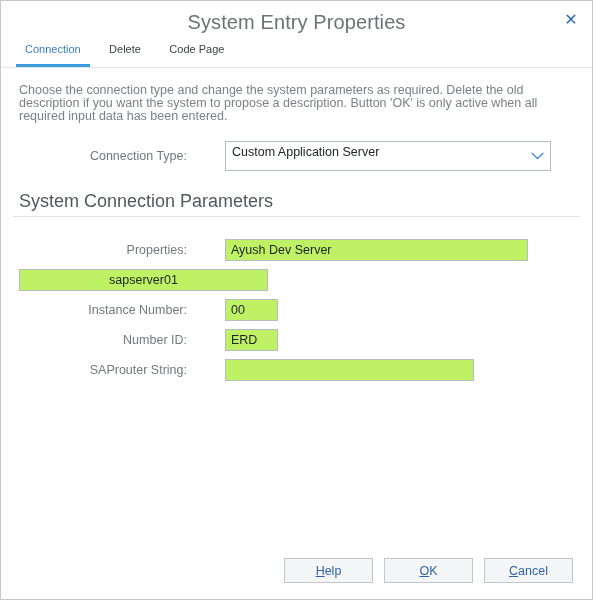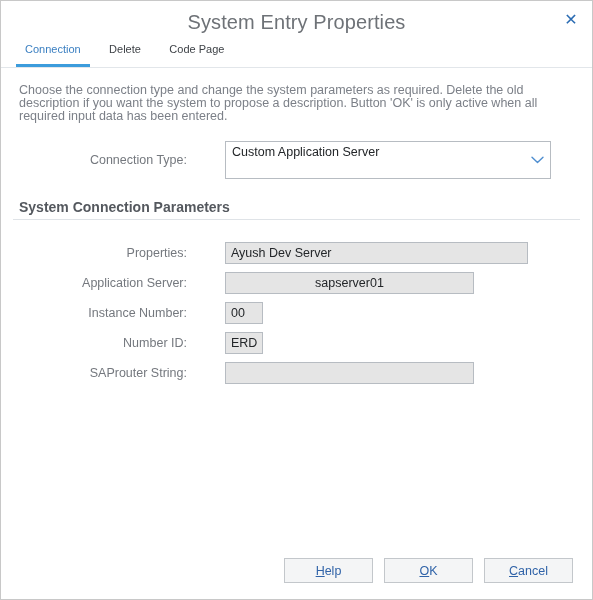--- a/index.html
+++ b/index.html
@@ -126,40 +126,40 @@
     font-size: 12.5px;
     color: #74787e;
     box-sizing: border-box;
     flex: 0 0 auto;
   }
 
   .field {
     height: 22px;
     box-sizing: border-box;
     border: 1px solid #b7bcc2;
-    background: #e5e5e5;
+    background: #bef264;
     font-family: "Liberation Sans", sans-serif;
     font-size: 12.5px;
     color: #232629;
     padding: 0 5px;
     outline: none;
   }
   .field.w-desc   { width: 303px; }
   .field.w-server { width: 249px; text-align: center; }
-  .field.w-small  { width: 38px; }
+  .field.w-small  { width: 53px; }
 
   
   .select-row {
     margin-top: 18px;
     margin-bottom: 0;
   }
   .select-wrap {
     position: relative;
     width: 326px;
-    height: 38px;
+    height: 30px;
   }
   .select-box {
     width: 100%;
     height: 100%;
     box-sizing: border-box;
     border: 1px solid #b7bcc2;
     background: #ffffff;
     font-size: 12.5px;
     color: #232629;
     line-height: 21px;
@@ -180,25 +180,24 @@
     pointer-events: none;
   }
 
   
   .section {
     margin-top: 20px;
     margin-left: -6px;
     margin-right: -6px;
   }
   .section-title {
-    font-size: 14px;
+    font-size: 18px;
     color: #54585e;
     padding-left: 6px;
     padding-bottom: 4px;
-    font-weight: bold;
   }
   .section-rule {
     height: 1px;
     background: #dfe3e7;
   }
 
   
   .footer {
     position: absolute;
     left: 0;
@@ -264,21 +263,20 @@
     </div>
 
     <div class="form">
 
       <div class="row">
         <div class="label">Properties:</div>
         <input class="field w-desc" type="text" value="Ayush Dev Server" style="">
       </div>
 
       <div class="row">
-        <div class="label">Application Server:</div>
         <input class="field w-server" type="text" value="sapserver01" style="">
       </div>
 
       <div class="row">
         <div class="label">Instance Number:</div>
         <input class="field w-small" type="text" value="00" style="">
       </div>
 
       <div class="row">
         <div class="label">Number ID:</div>

